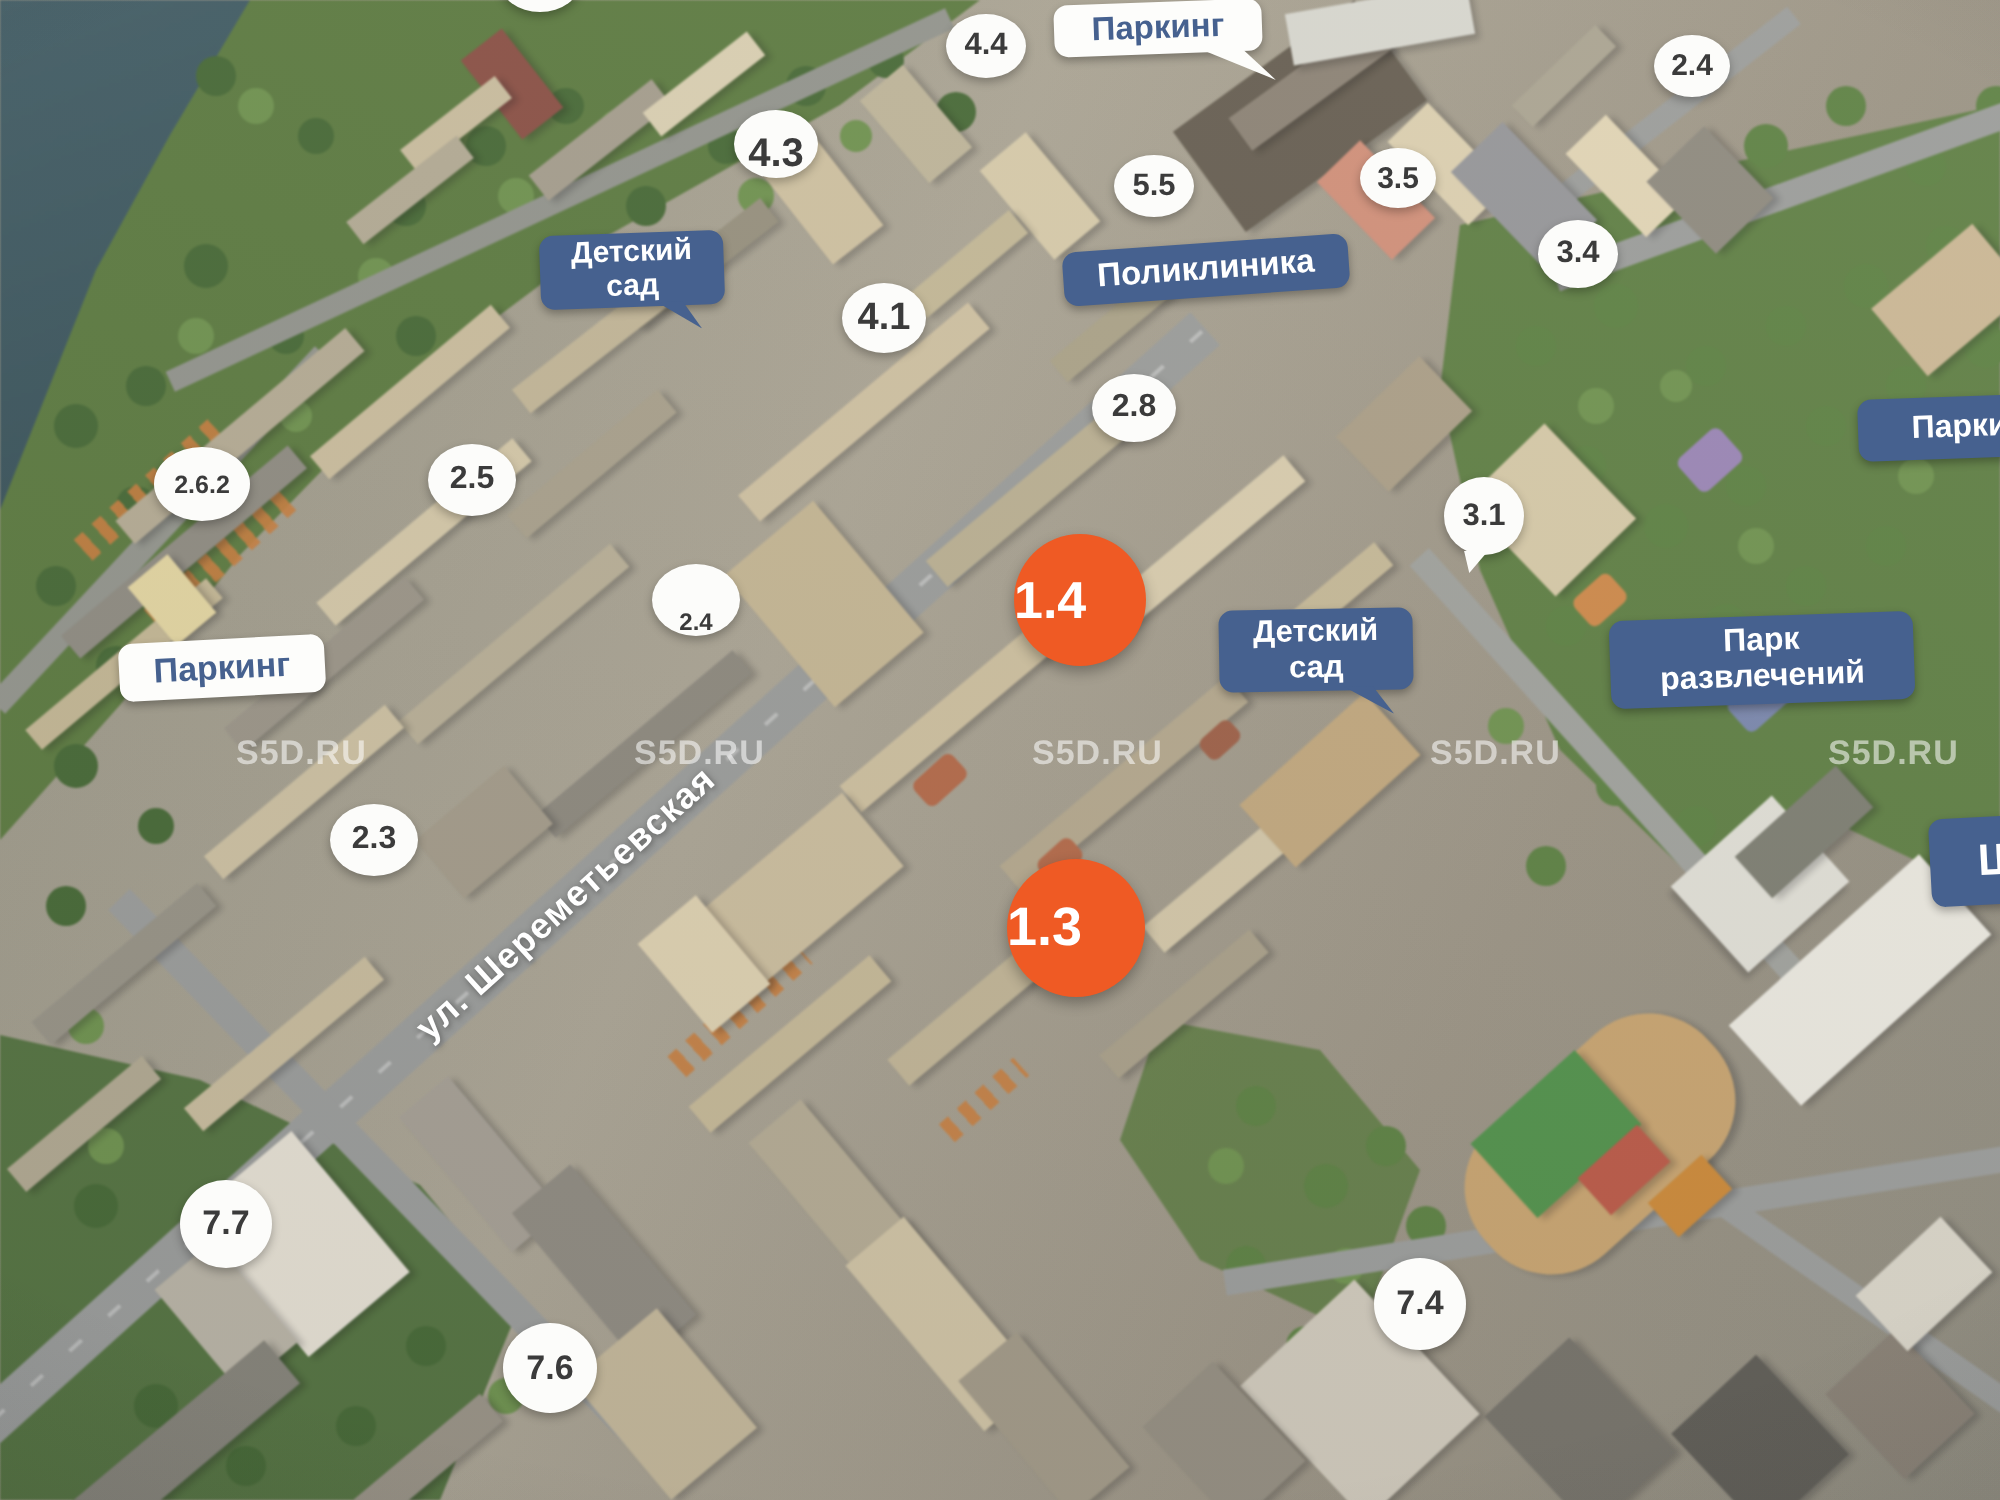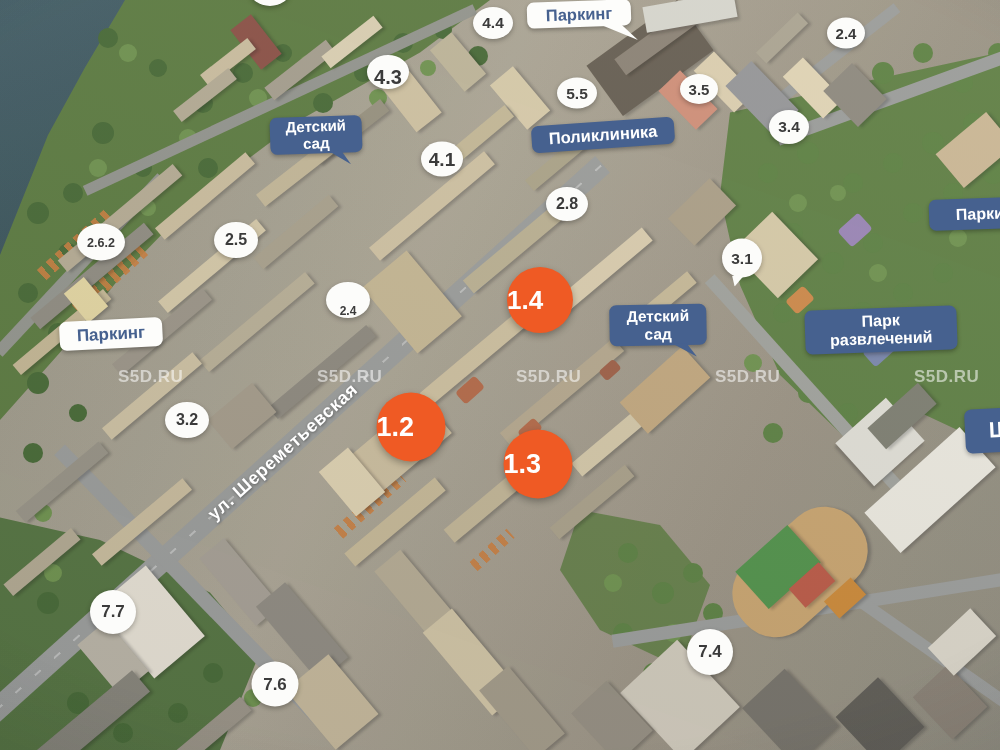--- a/index.html
+++ b/index.html
@@ -212,21 +212,21 @@
 
   <div class="lbl lbl-white" style="left:579px;top:14px;width:104px;height:26px;font-size:16.5px;--r:-2deg;">
     <span>Паркинг</span>
     <span class="tail tail-white" style="left:72px;width:38px;height:17px;"></span>
   </div>
   <div class="lbl lbl-white" style="left:111px;top:334px;width:103px;height:29px;font-size:17px;--r:-3deg;">
     <span>Паркинг</span>
   </div>
 
   <div class="mw" style="left:187px;top:420px;width:44px;height:36px;font-size:16px;">
-      <span>3.2</span>
+      <span>2.3</span>
     </div>
   <div class="mw" style="left:348px;top:300px;width:44px;height:36px;font-size:12px;align-items:flex-end;">
       <span>2.4</span>
     </div>
   <div class="mw" style="left:236px;top:240px;width:44px;height:36px;font-size:16px;">
       <span>2.5</span>
     </div>
   <div class="mw" style="left:101px;top:242px;width:48px;height:37px;font-size:12.5px;">
       <span>2.6.2</span>
     </div>
@@ -262,23 +262,20 @@
       <span>7.4</span>
     </div>
   <div class="mw" style="left:275px;top:684px;width:47px;height:45px;font-size:17px;">
       <span>7.6</span>
     </div>
   <div class="mw" style="left:113px;top:612px;width:46px;height:44px;font-size:17px;">
       <span>7.7</span>
     </div>
   <div class="mw" style="left:270px;top:-9px;width:40px;height:30px;"></div>
 
-  <div class="mo" style="left:411px;top:427px;width:69px;height:69px;font-size:27px;">
-      <span>1.2</span>
-    </div>
   <div class="mo" style="left:538px;top:464px;width:69px;height:69px;font-size:27px;">
       <span>1.3</span>
     </div>
   <div class="mo" style="left:540px;top:300px;width:66px;height:66px;font-size:26px;">
       <span>1.4</span>
     </div>
 
 </div>
 
 </body></html>

